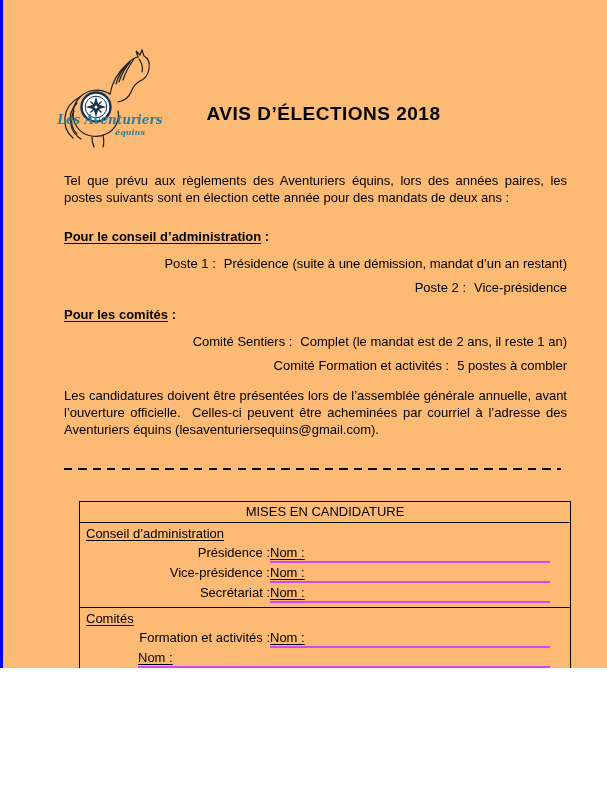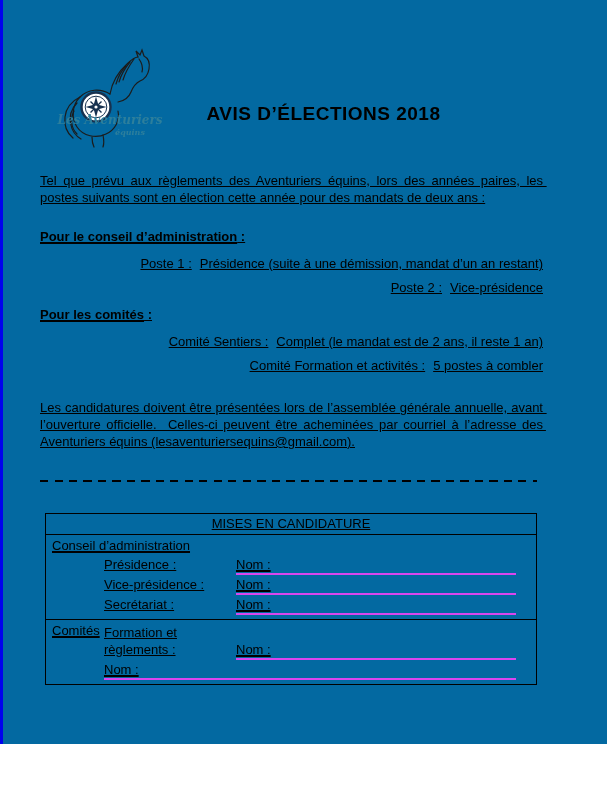--- a/index.html
+++ b/index.html
@@ -1,79 +1,79 @@
 <!DOCTYPE html>
 <html><head>
 <meta charset="utf-8">
 <style>
   * { margin:0; padding:0; box-sizing:border-box; }
   html,body { background:#ffffff; }
   body { font-family:"Liberation Sans", sans-serif; color:#000; }
   #page {
-    position:relative; width:607px; height:744px; background:#0369a1;
+    position:relative; width:607px; height:668px; background:#fdba74;
     overflow:hidden;
   }
   #left-rule {
     position:absolute; left:0; top:0; width:3px; height:785px;
     background:#0101ee;
   }
   
   .logo {
     position:absolute; left:50px; top:45px; width:120px; height:105px;
   }
   .logo svg { width:100%; height:100%; display:block; }
   .doc-title {
     position:absolute; left:40px; top:103px; width:503px;
     padding-left:64px;
     text-align:center; font-size:19px; font-weight:bold; letter-spacing:0.5px;
     white-space:nowrap;
   }
   
   .content {
-    position:absolute; left:40px; top:172px; width:503px;
-    font-size:13px; line-height:17px;text-decoration:underline;
+    position:absolute; left:64px; top:172px; width:503px;
+    font-size:13px; line-height:17px;
   }
   .para {
     text-align:justify; white-space:pre-wrap;
   }
   .sec-heading {
     margin-top:22px; font-weight:bold; line-height:17px;
   }
   .sec-heading .u { text-decoration:underline; text-underline-offset:2px; }
   .item-list { margin-top:7px; }
   .item-row { line-height:23.5px; white-space:pre-wrap;text-align:right; }
   .item-row .item-label { }
   .item-row .item-text { margin-left:8px; }
   .sec-heading.second { margin-top:7px; }
-  .closing { margin-top:22px; }
+  .closing { margin-top:10px; }
   
   .dashed-sep {
     margin-top:30px; height:2px; width:497px;
     background:repeating-linear-gradient(to right, #000 0 8px, transparent 8px 14.5px);
   }
   
   .form-table {
-    margin-top:31px; margin-left:5px; width:492px;
+    margin-top:31px; margin-left:15px; width:492px;
     border:1px solid #000; font-size:13px;
   }
   .form-title {
     text-align:center; border-bottom:1px solid #000;
     padding:2px 0 3px 0; line-height:15px;
   }
   .form-section { padding:2px 6px 4px 6px; }
   .form-section + .form-section { border-top:1px solid #000; }
   .form-heading {
     text-decoration:underline; text-underline-offset:2px;
     line-height:18px;
   }
   .form-row {
     display:flex; align-items:flex-end; height:20px;
     padding-left:52px;
   }
-  .form-row .row-label { width:132px; flex:none; padding-bottom:2px; }
+  .form-row .row-label { width:132px; flex:none; padding-bottom:2px;text-align:right; }
   .fill-line {
     flex:1; margin-right:14px; border-bottom:2px solid #d946ef;
     padding-bottom:0; line-height:16px;
   }
   .fill-line .fl-label { text-decoration:underline; text-underline-offset:2px; }
 </style>
 </head>
 <body>
 
 <div id="page">
@@ -157,21 +157,21 @@
         </div>
         <div class="form-row">
           <span class="row-label">Secrétariat :</span>
           <span class="fill-line"><span class="fl-label">Nom :</span></span>
         </div>
       </div>
 
       <div class="form-section">
         <div class="form-heading">Comités</div>
         <div class="form-row">
-          <span class="row-label">Formation et règlements :</span>
+          <span class="row-label">Formation et activités :</span>
           <span class="fill-line"><span class="fl-label">Nom :</span></span>
         </div>
         <div class="form-row">
           <span class="fill-line"><span class="fl-label">Nom :</span></span>
         </div>
       </div>
     </div>
 
   </div>
 </div>

